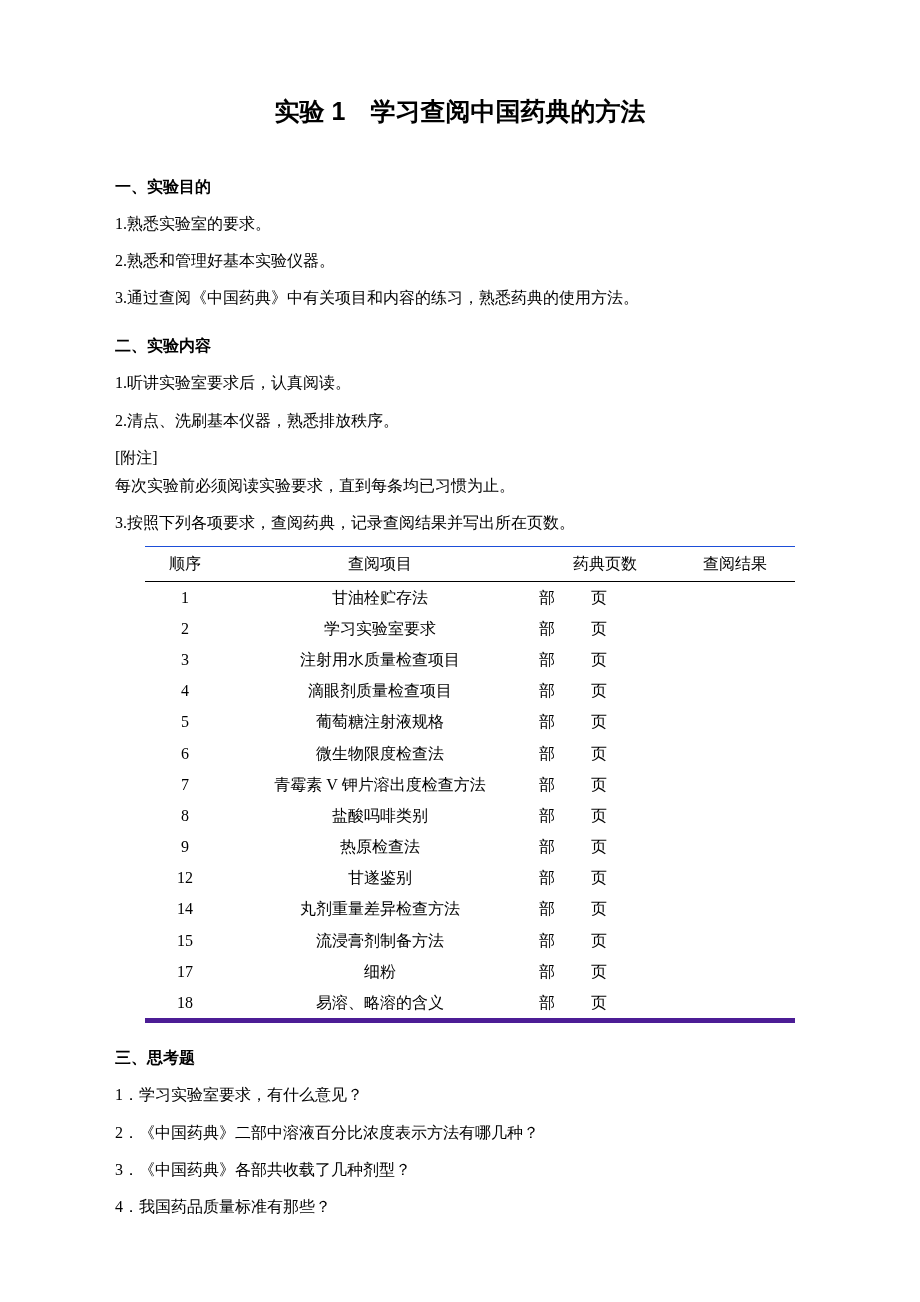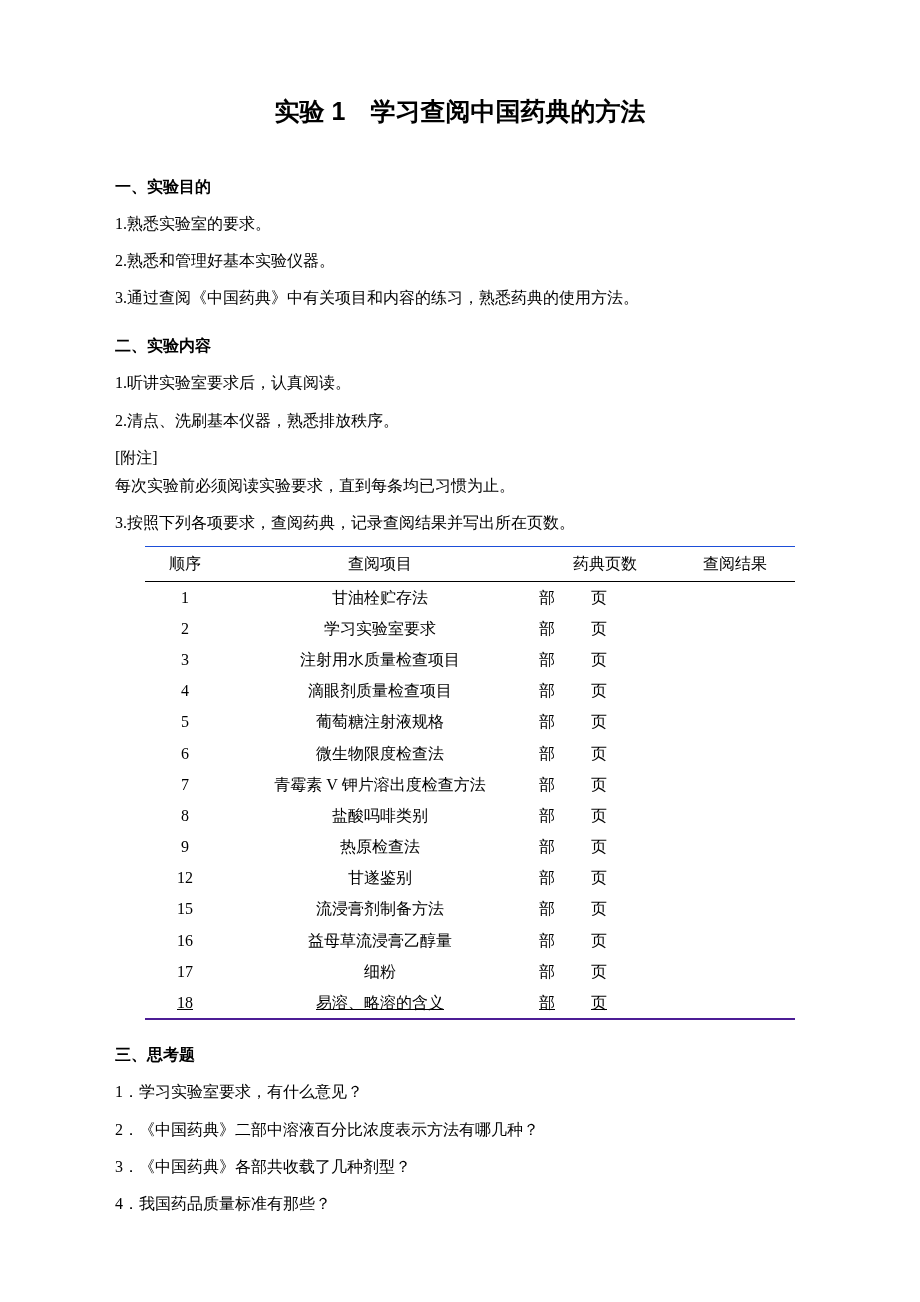--- a/index.html
+++ b/index.html
@@ -62,22 +62,21 @@
     }
     td.pages {
       width: 140px;
       text-align: left;
       white-space: nowrap;
     }
     td.result {
       width: 120px;
     }
     tr.last-row td {
-      border-bottom: 2px solid #4c1d95;
-      text-decoration: underline;
+      border-bottom: 5px solid #4c1d95;
     }
     .page-gap {
       display: inline-block;
       width: 36px;
     }
   </style>
 </head>
 <body>
 
 <h1 class="title">实验 1　学习查阅中国药典的方法</h1>
@@ -158,28 +157,28 @@
         <td class="pages"><span>部</span><span class="page-gap"></span><span>页</span></td>
         <td class="result"></td>
       </tr>
       <tr>
         <td class="seq">12</td>
         <td class="item">甘遂鉴别</td>
         <td class="pages"><span>部</span><span class="page-gap"></span><span>页</span></td>
         <td class="result"></td>
       </tr>
       <tr>
-        <td class="seq">15</td>
-        <td class="item">流浸膏剂制备方法</td>
+        <td class="seq">14</td>
+        <td class="item">丸剂重量差异检查方法</td>
         <td class="pages"><span>部</span><span class="page-gap"></span><span>页</span></td>
         <td class="result"></td>
       </tr>
       <tr>
-        <td class="seq">16</td>
-        <td class="item">益母草流浸膏乙醇量</td>
+        <td class="seq">15</td>
+        <td class="item">流浸膏剂制备方法</td>
         <td class="pages"><span>部</span><span class="page-gap"></span><span>页</span></td>
         <td class="result"></td>
       </tr>
       <tr>
         <td class="seq">17</td>
         <td class="item">细粉</td>
         <td class="pages"><span>部</span><span class="page-gap"></span><span>页</span></td>
         <td class="result"></td>
       </tr>
       <tr class="last-row">

